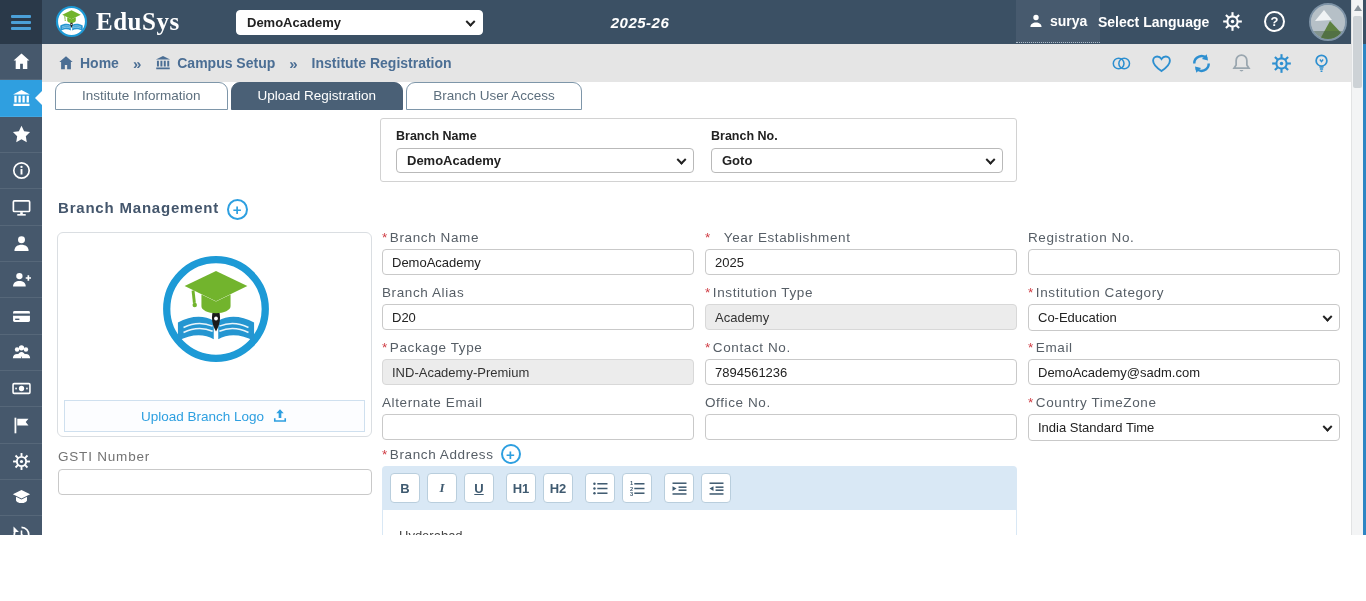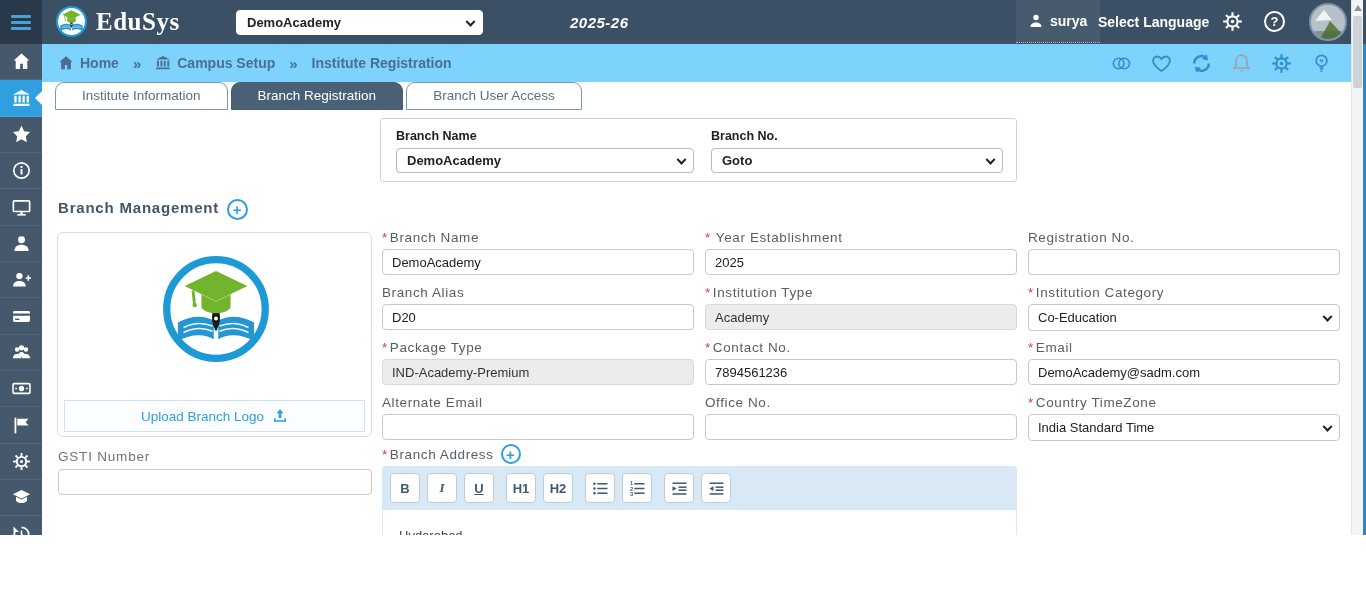--- a/index.html
+++ b/index.html
@@ -9,36 +9,36 @@
 
 .hdr{position:absolute;left:0;top:0;width:1366px;height:44px;background:#3b5064;z-index:4}
 .burger{position:absolute;left:0;top:0;width:42px;height:44px;background:#2a3949;display:flex;flex-direction:column;justify-content:center;align-items:center;gap:3px;cursor:pointer}
 .burger span{width:20px;height:3px;background:#4ba0d8;border-radius:1px}
 .brand{position:absolute;left:55px;top:5px;display:flex;align-items:center;gap:8px}
 .brand svg{width:33px;height:33px}
 .brand-name{color:#fff;font-family:"Liberation Serif",serif;font-size:25px;font-weight:bold;letter-spacing:.5px}
 .hdr-sel{position:absolute;left:236px;top:10px;width:247px;height:25px}
 .hsel{width:100%;height:100%;border-radius:4px;border:1px solid #fff;background:#fff;font-family:"Liberation Sans",sans-serif;font-weight:bold;font-size:13px;color:#222;padding:0 24px 0 10px;appearance:none;-webkit-appearance:none}
 .chev{position:absolute;right:9px;top:50%;width:7px;height:7px;border-right:2px solid #222;border-bottom:2px solid #222;transform:translateY(-68%) rotate(45deg);pointer-events:none}
-.year{position:absolute;left:570px;top:14px;width:140px;color:#fff;font-size:15px;font-weight:bold;font-style:italic;letter-spacing:.5px}
+.year{position:absolute;left:570px;top:14px;width:140px;text-align:center;color:#fff;font-size:15px;font-weight:bold;font-style:italic;letter-spacing:.5px}
 .user-chip{position:absolute;left:1016px;top:0;height:43px;padding:0 13px;display:flex;align-items:center;gap:7px;background:#475a6e;border-bottom:1px dotted #aebcc8;color:#fff;font-weight:bold;font-size:14px;cursor:pointer}
 .lang{position:absolute;left:1098px;top:14px;color:#fff;font-weight:bold;font-size:14px;cursor:pointer}
 .hicon{position:absolute;top:11px;width:21px;height:21px;cursor:pointer;color:#fff}
 .help-circle{position:absolute;left:1264px;top:11px;width:21px;height:21px;border:2px solid #fff;border-radius:50%;color:#fff;font-weight:bold;font-size:13px;display:flex;align-items:center;justify-content:center;cursor:pointer}
 .avatar{position:absolute;left:1309px;top:3px;width:38px;height:38px;border-radius:50%;border:2px solid #7e93a6;overflow:hidden;background:#a9b5be;cursor:pointer}
 
 
 .sbar{position:absolute;left:0;top:44px;width:42px;height:557px;background:#46586c;z-index:3}
 .sb{position:relative;height:36.35px;display:flex;align-items:center;justify-content:center;border-bottom:1px solid rgba(255,255,255,.09);cursor:pointer;color:#fff}
 .sb svg{width:19px;height:19px}
 .sb.active{background:#2f9fe0}
 .sb.active::after{content:"";position:absolute;right:0;top:50%;margin-top:-7px;border-top:7px solid transparent;border-bottom:7px solid transparent;border-right:7px solid #fff}
 
 
-.bcrumb{position:absolute;left:42px;top:44px;width:1324px;height:38px;background:#7dd3fc;display:flex;align-items:center;color:#4b6e94;font-weight:bold;font-size:14px;z-index:2}
+.bcrumb{position:absolute;left:42px;top:44px;width:1324px;height:38px;background:#e5e5e5;display:flex;align-items:center;color:#4b6e94;font-weight:bold;font-size:14px;z-index:2}
 .bc-left{display:flex;align-items:center;gap:9px;margin-left:16px}
 .bc-item{display:flex;align-items:center;gap:6px;cursor:pointer;color:#4b6e94}
 .bc-item svg{width:16px;height:16px;color:#4b6e94}
 .bc-sep{font-size:15px;margin:0 5px}
 .bc-icons{margin-left:auto;margin-right:34px;display:flex;align-items:center;gap:19px}
 .bc-icons .aico{width:21px;height:21px;cursor:pointer;color:#2d8fd0}
 .bc-icons .gray{color:#9aa6af}
 
 
 .tabs{position:absolute;left:55px;top:82px;display:flex;gap:3px;z-index:2}
@@ -61,21 +61,21 @@
 .upload{position:absolute;left:6px;right:6px;bottom:4px;height:32px;border:1px solid #cfe0ef;background:#fcfdff;display:flex;align-items:center;justify-content:center;gap:8px;color:#2d9fe0;font-size:13.5px;cursor:pointer}
 .upload svg{width:16px;height:16px;color:#2d9fe0}
 
 .gsti-label{position:absolute;left:58px;top:449px;font-size:13.5px;color:#737373;letter-spacing:.8px}
 .gsti-input{position:absolute;left:58px;top:469px;width:314px;height:26px;border:1px solid #c9c9c9;border-radius:4px;padding:0 9px;font-family:"Liberation Sans",sans-serif;font-size:13px;color:#222}
 
 
 .field{position:absolute;width:312px}
 .f-label{font-size:13.5px;color:#565e66;letter-spacing:.6px;height:15px;display:flex;align-items:center}
 .req{color:#cf3c44;margin-right:2px}
-.sp{margin-left:3px}
+.sp{margin-left:11px}
 .f-input{position:absolute;top:19px;left:0;width:100%;height:26px;border:1px solid #c9c9c9;border-radius:4px;padding:0 9px;font-family:"Liberation Sans",sans-serif;font-size:13px;color:#222;background:#fff}
 .f-input.dis{background:#ececec;border-color:#d8d8d8;color:#333}
 .f-selwrap{position:absolute;top:19px;left:0;width:100%;height:27px}
 .fsel{width:100%;height:100%;border:1px solid #c9c9c9;border-radius:4px;background:#fff;font-family:"Liberation Sans",sans-serif;font-size:13px;color:#222;padding:0 32px 0 9px;appearance:none;-webkit-appearance:none}
 
 
 .addr-head{position:absolute;left:382px;top:444px;display:flex;align-items:center;gap:7px;font-size:13.5px;color:#565e66;letter-spacing:.6px}
 .addr-head .plus{width:20px;height:20px}
 .editor{position:absolute;left:382px;top:466px;width:635px;height:135px;background:#d9e8f5;border-radius:4px 4px 0 0}
 .etoolbar{display:flex;align-items:center;gap:7px;padding:7px 8px;height:44px}
@@ -331,21 +331,21 @@
       <svg class="aico" viewBox="0 0 18 18">
           <circle cx="9" cy="6.6" r="4.6" fill="none" stroke="currentColor" stroke-width="1.5"></circle>
           <path d="M7.6 5.6 9 7.4l1.4-1.8" fill="none" stroke="currentColor" stroke-width="1.2"></path>
           <path d="M7.2 12h3.6M7.6 13.8h2.8M8.2 15.6h1.6" stroke="currentColor" stroke-width="1.3" fill="none"></path>
         </svg>
     </div>
   </div>
 
   <div class="tabs">
     <div class="tab">Institute Information</div>
-    <div class="tab active">Branch Registration</div>
+    <div class="tab active">Upload Registration</div>
     <div class="tab">Branch User Access</div>
   </div>
 
   <div class="selcard">
     <div class="sc-col" style="left:15px;width:298px">
       <div class="sc-label">Branch Name</div>
       <div class="sc-wrap">
         <select class="scsel"><option>DemoAcademy</option></select>
         <span class="chev"></span>
       </div>

